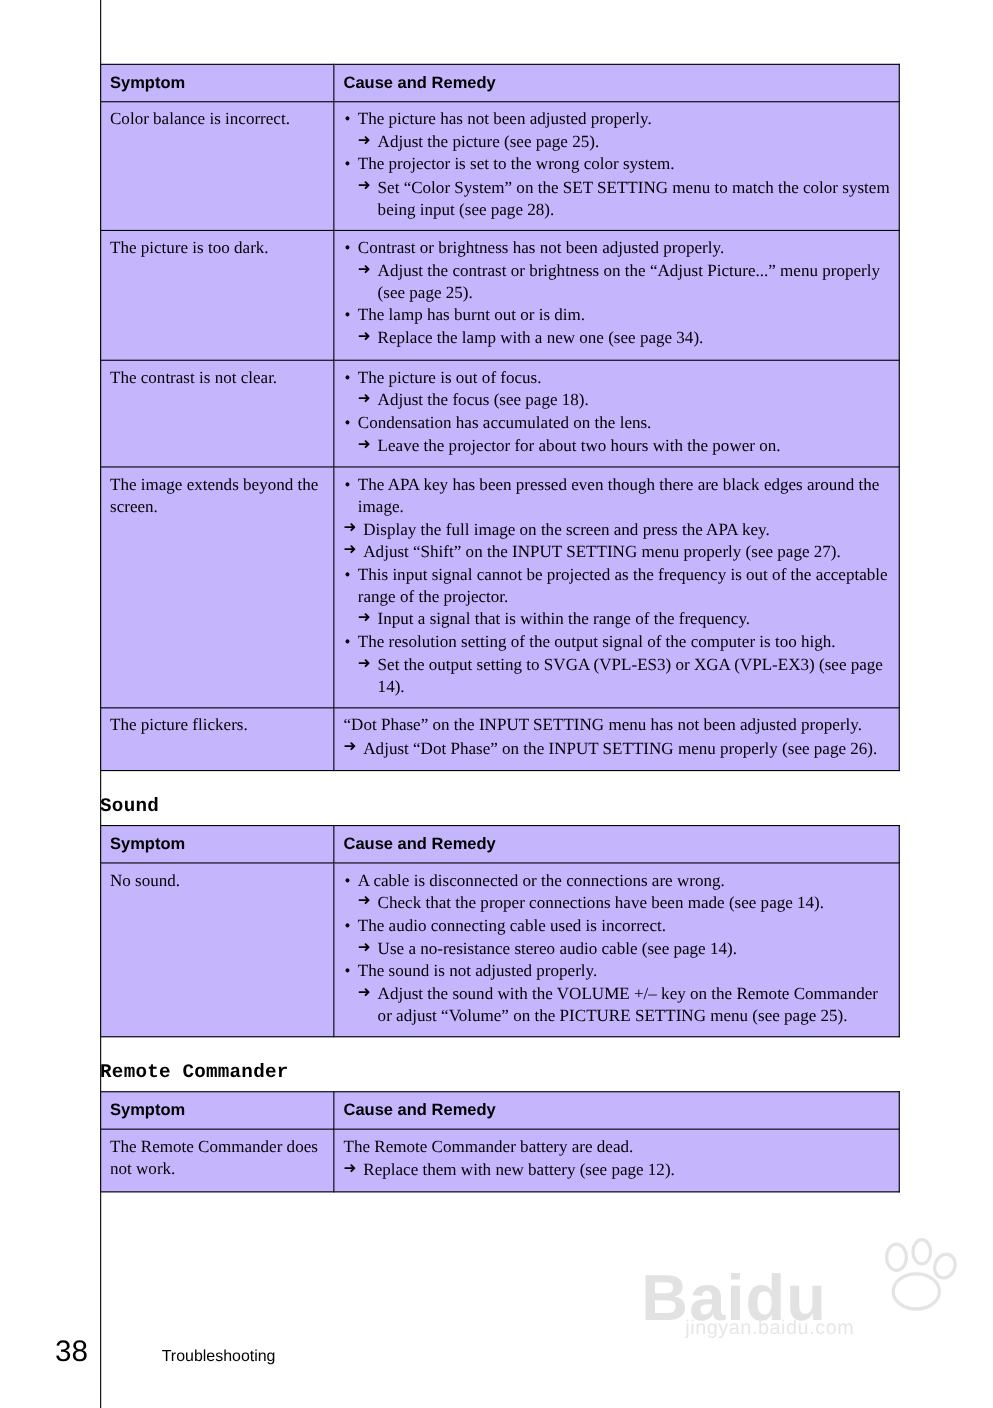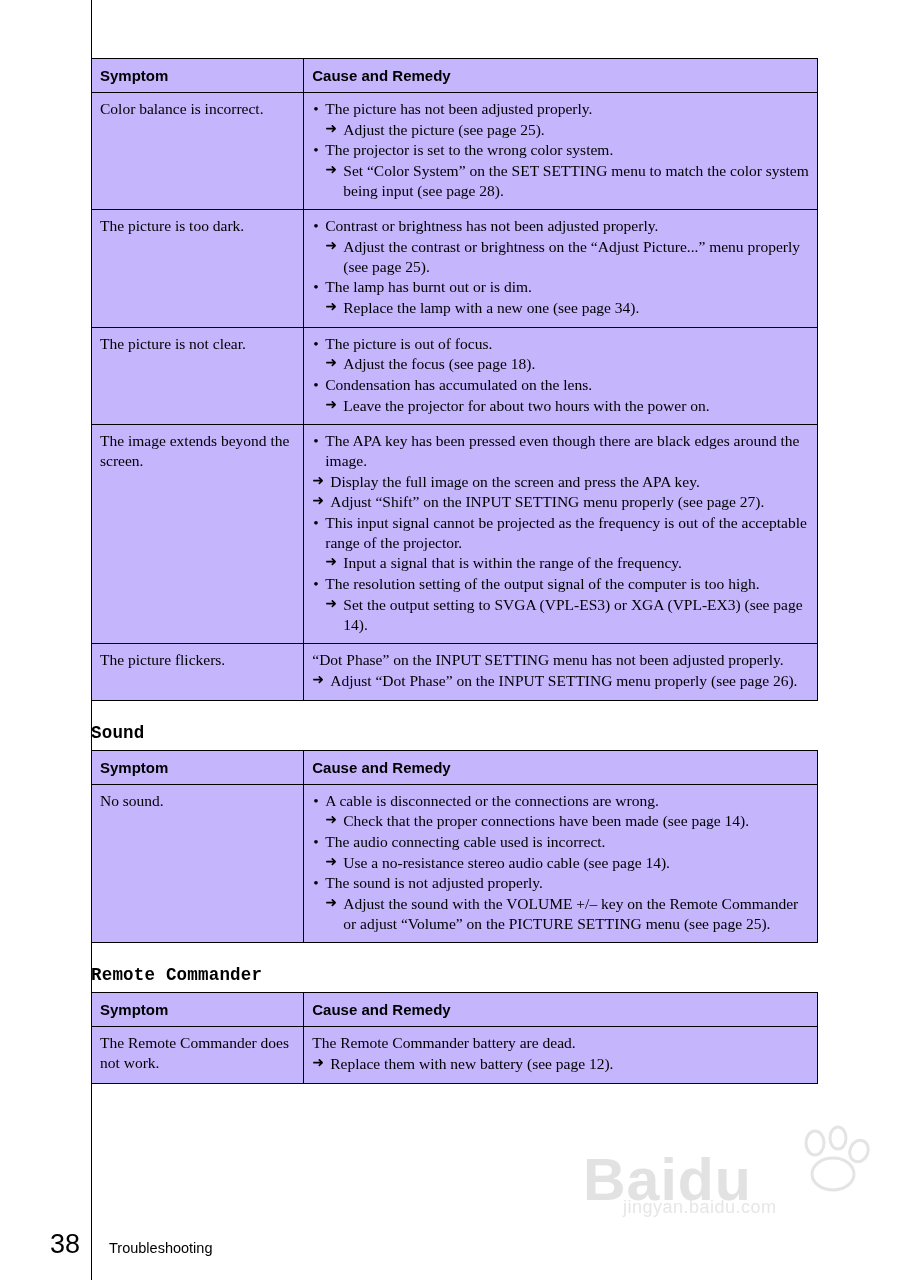--- a/index.html
+++ b/index.html
@@ -108,23 +108,24 @@
   .section-head {
     font-family: Liberation Mono, monospace;
     font-weight: bold;
     font-size: 17.5px;
     margin: 22px 0 7px 0;
     letter-spacing: 0.2px;
   }
   .footer {
     position: absolute;
     left: 50px;
-    bottom: 20px;
+    bottom: 36px;
     display: flex;
     align-items: baseline;
+    gap: 38px;
   }
   .page-num {
     font-family: "Liberation Sans", sans-serif;
     font-size: 27px;
     color: #000;
     width: 41px;
   }
   .footer-label {
     font-family: "Liberation Sans", sans-serif;
     font-size: 14.5px;
@@ -206,21 +207,21 @@
           <td>
             <ul class="items">
               <li class="bullet">Contrast or brightness has not been adjusted properly.</li>
               <li class="arrow">Adjust the contrast or brightness on the “Adjust Picture...” menu properly (see page 25).</li>
               <li class="bullet">The lamp has burnt out or is dim.</li>
               <li class="arrow">Replace the lamp with a new one (see page 34).</li>
             </ul>
           </td>
         </tr>
         <tr>
-          <td>The picture is not clear.</td>
+          <td>The contrast is not clear.</td>
           <td>
             <ul class="items">
               <li class="bullet">The picture is out of focus.</li>
               <li class="arrow">Adjust the focus (see page 18).</li>
               <li class="bullet">Condensation has accumulated on the lens.</li>
               <li class="arrow">Leave the projector for about two hours with the power on.</li>
             </ul>
           </td>
         </tr>
         <tr>

